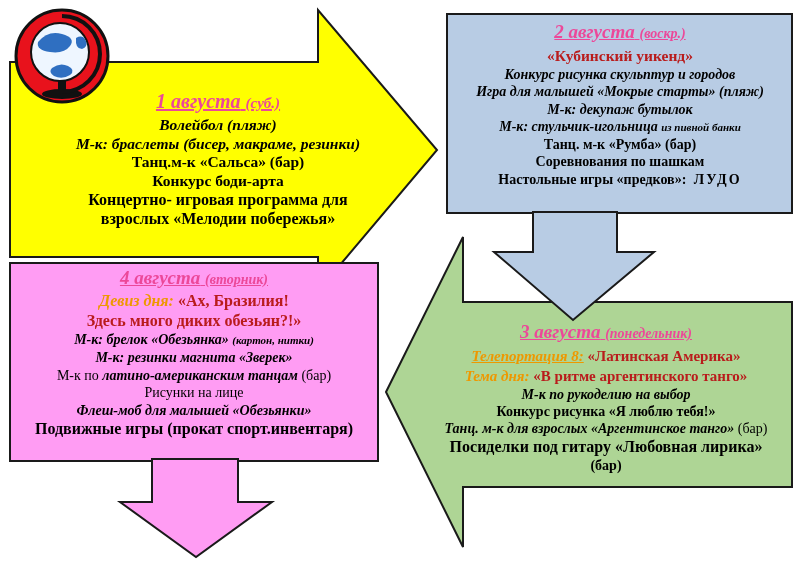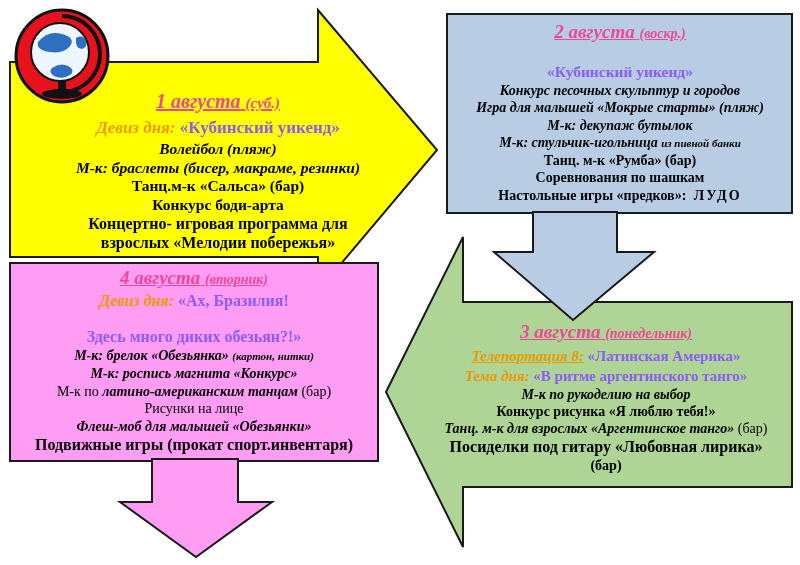--- a/index.html
+++ b/index.html
@@ -8,21 +8,21 @@
   .stage{position:relative;width:800px;height:565px;background:#fff;font-family:"Liberation Serif",serif;}
   .shapes{position:absolute;left:0;top:0;}
   .panel-text{position:absolute;text-align:center;color:#000;}
   .line{white-space:nowrap;}
   .b{font-weight:bold;}
   .bi{font-weight:bold;font-style:italic;}
   .n{font-weight:normal;font-style:normal;}
   .u{text-decoration:underline;}
   .red{color:#ec4899;}
   .gold{color:#ee9800;}
-  .blu{color:#8b5cf6;margin-top:16px;}
+  .blu{color:#b91c1c;}
   .small{font-size:11px;}
   .gap{margin-left:4px;letter-spacing:2px;}
 
   .p1{left:22px;top:88px;width:392px;}
   .p1 .t1{font-size:20px;line-height:26px;}
   .p1 .t1 .s{font-size:15px;}
   .p1 .motto{font-size:17px;line-height:24px;}
   .p1 .ev{font-size:15.5px;line-height:18.5px;}
   .p1 .ev2{font-size:16px;line-height:19px;}
 
@@ -74,38 +74,34 @@
       <path d="M52 68 q 8 -6 16 -2 q 8 4 2 9 q -8 5 -16 1 q -6 -4 -2 -8 z" fill="#2f6fc1"></path>
       <path d="M76 38 q 7 -4 10 3 q 2 6 -4 8 q -7 0 -6 -11 z" fill="#2f6fc1"></path>
       <path d="M62 16 A 38 38 0 0 1 62 92" fill="none" stroke="#111" stroke-width="4"></path>
     </g>
   </svg>
 
   <div class="panel-text p1">
     <div class="line t1">
       <span class="red bi u"><span>1 августа</span>&nbsp;<span class="s">(суб.)</span></span>
     </div>
-    <div class="line motto">
-      <span class="gold bi">Девиз дня:</span>
-      <span class="blu b">«Кубинский уикенд»</span>
-    </div>
     <div class="line ev bi">Волейбол (пляж)</div>
     <div class="line ev bi">М-к: браслеты (бисер, макраме, резинки)</div>
     <div class="line ev b">Танц.м-к «Сальса» (бар)</div>
     <div class="line ev b">Конкурс боди-арта</div>
     <div class="line ev2 b">Концертно- игровая программа для</div>
     <div class="line ev2 b">взрослых «Мелодии побережья»</div>
   </div>
 
   <div class="panel-text p2">
     <div class="line t1">
       <span class="red bi u"><span>2 августа</span>&nbsp;<span class="s">(воскр.)</span></span>
     </div>
     <div class="line theme blu b">«Кубинский уикенд»</div>
-    <div class="line ev bi">Конкурс песочных скульптур и городов</div>
+    <div class="line ev bi">Конкурс рисунка скульптур и городов</div>
     <div class="line ev bi">Игра для малышей «Мокрые старты» (пляж)</div>
     <div class="line ev bi">М-к: декупаж бутылок</div>
     <div class="line ev bi">
       <span>М-к: стульчик-игольница</span>
       <span class="small">из пивной банки</span>
     </div>
     <div class="line ev b">Танц. м-к «Румба» (бар)</div>
     <div class="line ev b">Соревнования по шашкам</div>
     <div class="line ev b">
       <span>Настольные игры  «предков»:</span>
@@ -141,21 +137,21 @@
     </div>
     <div class="line motto">
       <span class="gold bi">Девиз дня:</span>
       <span class="blu b">«Ах, Бразилия!</span>
     </div>
     <div class="line motto blu b">Здесь много диких обезьян?!»</div>
     <div class="line ev bi">
       <span>М-к: брелок «Обезьянка»</span>
       <span class="small">(картон, нитки)</span>
     </div>
-    <div class="line ev bi">М-к: роспись магнита «Конкурс»</div>
+    <div class="line ev bi">М-к: резинки магнита «Зверек»</div>
     <div class="line ev">
       <span class="n">М-к по</span>
       <span class="bi">латино-американским танцам</span>
       <span class="n">(бар)</span>
     </div>
     <div class="line ev n">Рисунки на лице</div>
     <div class="line ev bi">Флеш-моб для малышей «Обезьянки»</div>
     <div class="line big b">Подвижные игры (прокат спорт.инвентаря)</div>
   </div>
 

